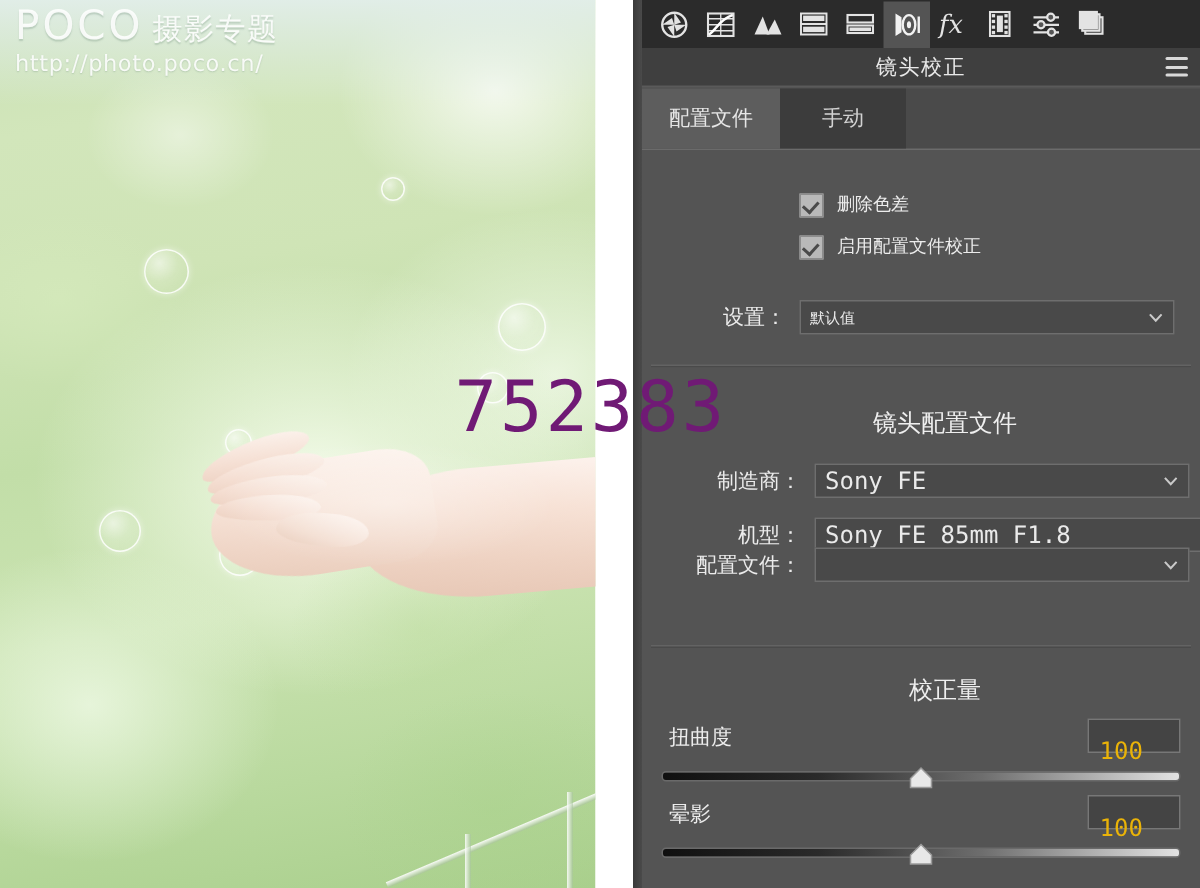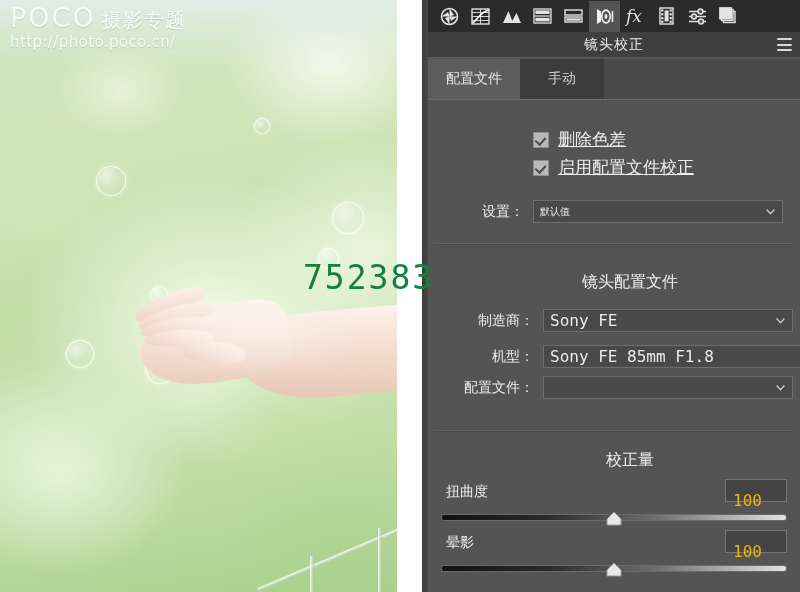--- a/index.html
+++ b/index.html
@@ -147,26 +147,26 @@
   .wm-line2 {
     font-size: 15px;
     letter-spacing: 0.4px;
     margin-top: 1px;
     white-space: nowrap;
   }
 
   
   .overlay-number {
     position: absolute;
-    left: 303px; top: 258px;
+    left: 303px; top: 244px;
     font-family: "DejaVu Sans Mono", "Liberation Mono", monospace;
-    font-size: 33px;
+    font-size: 47px;
     font-weight: 400;
     letter-spacing: 2px;
-    color: #15803d;
+    color: #701a75;
     z-index: 60;
     white-space: nowrap;
     user-select: none;
   }
 
   
   .panel {
     position: absolute;
     left: 428px; top: 0;
     width: 372px; height: 592px;
@@ -271,21 +271,21 @@
   }
   .checkbox::after {
     content: "";
     position: absolute;
     left: 3px; top: 2px;
     width: 5px; height: 8px;
     border-right: 2px solid #4a4a4a;
     border-bottom: 2px solid #4a4a4a;
     transform: rotate(42deg);
   }
-  .check-label { font-size: 17px; color: #ececec; text-decoration: underline; }
+  .check-label { font-size: 12px; color: #ececec; }
 
   
   .form-row {
     position: absolute;
     display: flex;
     align-items: center;
   }
   .form-label {
     font-size: 14px;
     color: #ebebeb;
@@ -561,21 +561,21 @@
         <div class="select" style="width:280px;">
           <span class="select-value">Sony FE 85mm F1.8</span>
           <span class="caret">
             <svg width="9" height="6" viewBox="0 0 9 6">
                 <path d="M0.6 0.6 L4.5 4.8 L8.4 0.6" fill="none" stroke="#c9c9c9" stroke-width="1.4"></path>
               </svg>
           </span>
         </div>
       </div>
 
-      <div class="form-row" style="left:10px;top:276px;">
+      <div class="form-row" style="left:10px;top:265px;">
         <div class="form-label" style="width:96px;">配置文件：</div>
         <div class="select" style="width:250px;">
           <span class="caret">
             <svg width="9" height="6" viewBox="0 0 9 6">
                 <path d="M0.6 0.6 L4.5 4.8 L8.4 0.6" fill="none" stroke="#c9c9c9" stroke-width="1.4"></path>
               </svg>
           </span>
         </div>
       </div>
 

